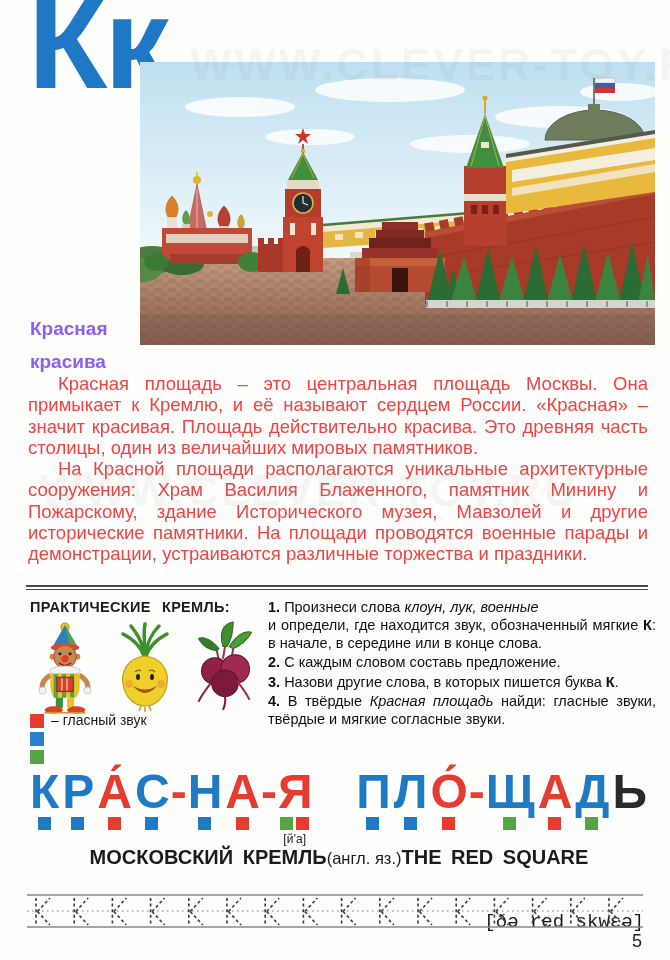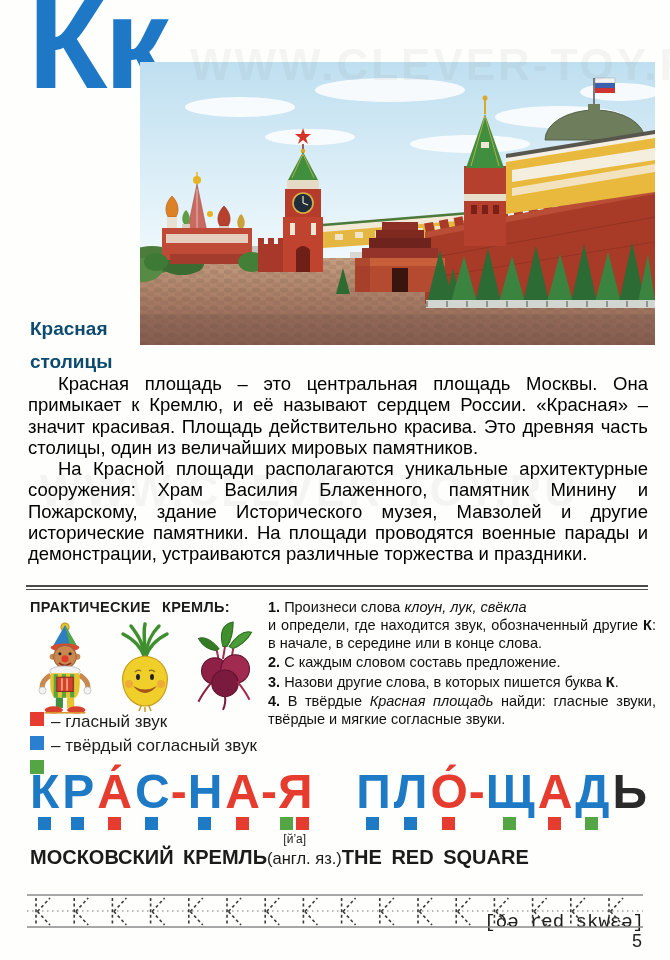--- a/index.html
+++ b/index.html
@@ -8,37 +8,37 @@
   .page { position:relative; width:670px; height:960px; margin:0 auto;
           background:#fefefd; overflow:hidden; color:#1b1b1b; }
 
   .big-letter { position:absolute; left:28px; top:-22px; font-size:130px; line-height:1;
                 font-weight:bold; color:#1e78c6; letter-spacing:-3px; }
 
   .illustration { position:absolute; left:140px; top:62px; width:515px; height:283px; }
   .illustration svg { display:block; }
 
   .caption { position:absolute; left:30px; top:312px; font-size:19px; font-weight:bold;
-             line-height:1.75; color:#0c4a6e; }
+             line-height:1.75; color:#8b5cf6; }
 
   .bodytext { position:absolute; left:28px; top:373px; width:620px; font-size:18.5px;
-              line-height:1.15; text-align:justify; color:#000000; hyphens:auto; }
+              line-height:1.15; text-align:justify; color:#ef4444; hyphens:auto; }
   .bodytext p { text-indent:30px; }
 
   .divider { position:absolute; left:26px; top:585px; width:622px; height:5px;
              border-top:2px solid #4a4a4a; border-bottom:1px solid #4a4a4a; }
 
   .practice-heading { position:absolute; left:30px; top:599px; font-size:14.5px;
                       font-weight:bold; word-spacing:7px; letter-spacing:.3px; }
 
   .pictures-row { position:absolute; left:32px; top:620px; width:226px; display:flex;
                   justify-content:space-between; align-items:flex-end; }
 
   .legend { position:absolute; left:30px; top:712px; }
-  .legend-row { display:flex; align-items:flex-start; margin-bottom:4px; font-size:17px; }
+  .legend-row { display:flex; align-items:flex-end; margin-bottom:4px; font-size:14px; }
   .legend-sq { width:14px; height:14px; margin-right:7px; flex:none; }
 
   .tasks { position:absolute; left:268px; top:598px; width:388px; list-style:none;
            font-size:14.5px; line-height:1.25; text-align:justify; color:#111; }
   .tasks li { margin-bottom:1px; }
   .tasks .num { font-weight:bold; }
   .it { font-style:italic; }
   .bd { font-weight:bold; }
 
   .syllables { position:absolute; left:28px; top:770px; width:620px; display:flex;
@@ -46,21 +46,21 @@
   .word { display:flex; }
   .cell { position:relative; display:flex; flex-direction:column; align-items:center; margin:0 2px; }
   .cell.hy { margin:0; }
   .ch { font-size:48px; font-weight:bold; line-height:44px; height:44px; letter-spacing:-1px; }
   .sqrow { display:flex; gap:3px; margin-top:3px; height:13px; }
   .sq { width:13px; height:13px; }
   .note { position:absolute; top:62px; left:50%; transform:translateX(-50%);
           font-size:12px; color:#222; white-space:nowrap; }
 
   .footer-line { position:absolute; left:30px; top:846px; width:618px; display:flex;
-                 justify-content:flex-start; align-items:baseline; }
+                 justify-content:center; align-items:baseline; }
   .fr { font-size:20px; font-weight:bold; word-spacing:4px; }
   .fn { font-size:16.5px; }
   .transcription { position:absolute; right:26px; top:911px; font-size:19px;
                    font-family:Liberation Mono, monospace; }
 
   .practice-line { position:absolute; left:27px; top:892px; width:616px; height:38px; }
 
   .page-number { position:absolute; right:28px; bottom:8px; font-size:18px; color:#222; }
 
   .watermark { position:absolute; font-size:44px; font-weight:bold; letter-spacing:3px;
@@ -241,21 +241,21 @@
         <rect x="286" y="238" width="229" height="8" fill="#d2d6d0"></rect>
         <line x1="286" y1="242" x2="515" y2="242" stroke="#8f958d" stroke-width="6" stroke-dasharray="2,18"></line>
       </g>
 
       <rect x="0" y="252" width="515" height="31" fill="#6b4a40" opacity="0.18"></rect>
     </svg>
   </div>
 
   <div class="caption">
     <div>Красная</div>
-    <div>столицы</div>
+    <div>красива</div>
   </div>
 
   <div class="bodytext">
     <p>Красная площадь – это центральная площадь Москвы. Она примыкает к Кремлю, и её называют сердцем России. «Красная» – значит красивая. Площадь действительно красива. Это древняя часть столицы, один из величайших мировых памятников.</p>
     <p>На Красной площади располагаются уникальные архитектурные сооружения: Храм Василия Блаженного, памятник Минину и Пожарскому, здание Исторического музея, Мавзолей и другие исторические памятники. На площади проводятся военные парады и демонстрации, устраиваются различные торжества и праздники.</p>
   </div>
 
   <div class="divider"></div>
 
   <div class="practice-heading">ПРАКТИЧЕСКИЕ КРЕМЛЬ:</div>
@@ -327,29 +327,28 @@
     </svg>
   </div>
 
   <div class="legend" id="legend">
       <div class="legend-row">
         <span class="legend-sq" style="background: rgb(230, 60, 47);"></span>
         <span>– гласный звук</span>
       </div>
       <div class="legend-row">
         <span class="legend-sq" style="background: rgb(43, 127, 208);"></span>
-        <span>– твёрдый согласный звук</span>
       </div>
       <div class="legend-row">
         <span class="legend-sq" style="background: rgb(83, 166, 67);"></span>
       </div>
     </div>
 
   <ol class="tasks" id="tasks">
-      <li><span class="num">1. </span><span>Произнеси слова </span><span class="it">клоун, лук, свёкла</span><br><span>и определи, где находится звук, обозначенный другие </span><span class="bd">К</span><span>: в начале, в середине или в конце слова.</span></li>
+      <li><span class="num">1. </span><span>Произнеси слова </span><span class="it">клоун, лук, военные</span><br><span>и определи, где находится звук, обозначенный мягкие </span><span class="bd">К</span><span>: в начале, в середине или в конце слова.</span></li>
       <li><span class="num">2. </span><span>С каждым словом составь предложение.</span></li>
       <li><span class="num">3. </span><span>Назови другие слова, в которых пишется буква </span><span class="bd">К</span><span>.</span></li>
       <li><span class="num">4. </span><span>В твёрдые </span><span class="it">Красная площадь</span><span> найди: гласные звуки, твёрдые и мягкие согласные звуки.</span></li>
     </ol>
 
   <div class="syllables" id="syllables">
       <div class="word">
         <div class="cell">
           <div class="ch" style="color: rgb(31, 122, 197);">К</div>
           <div class="sqrow">

